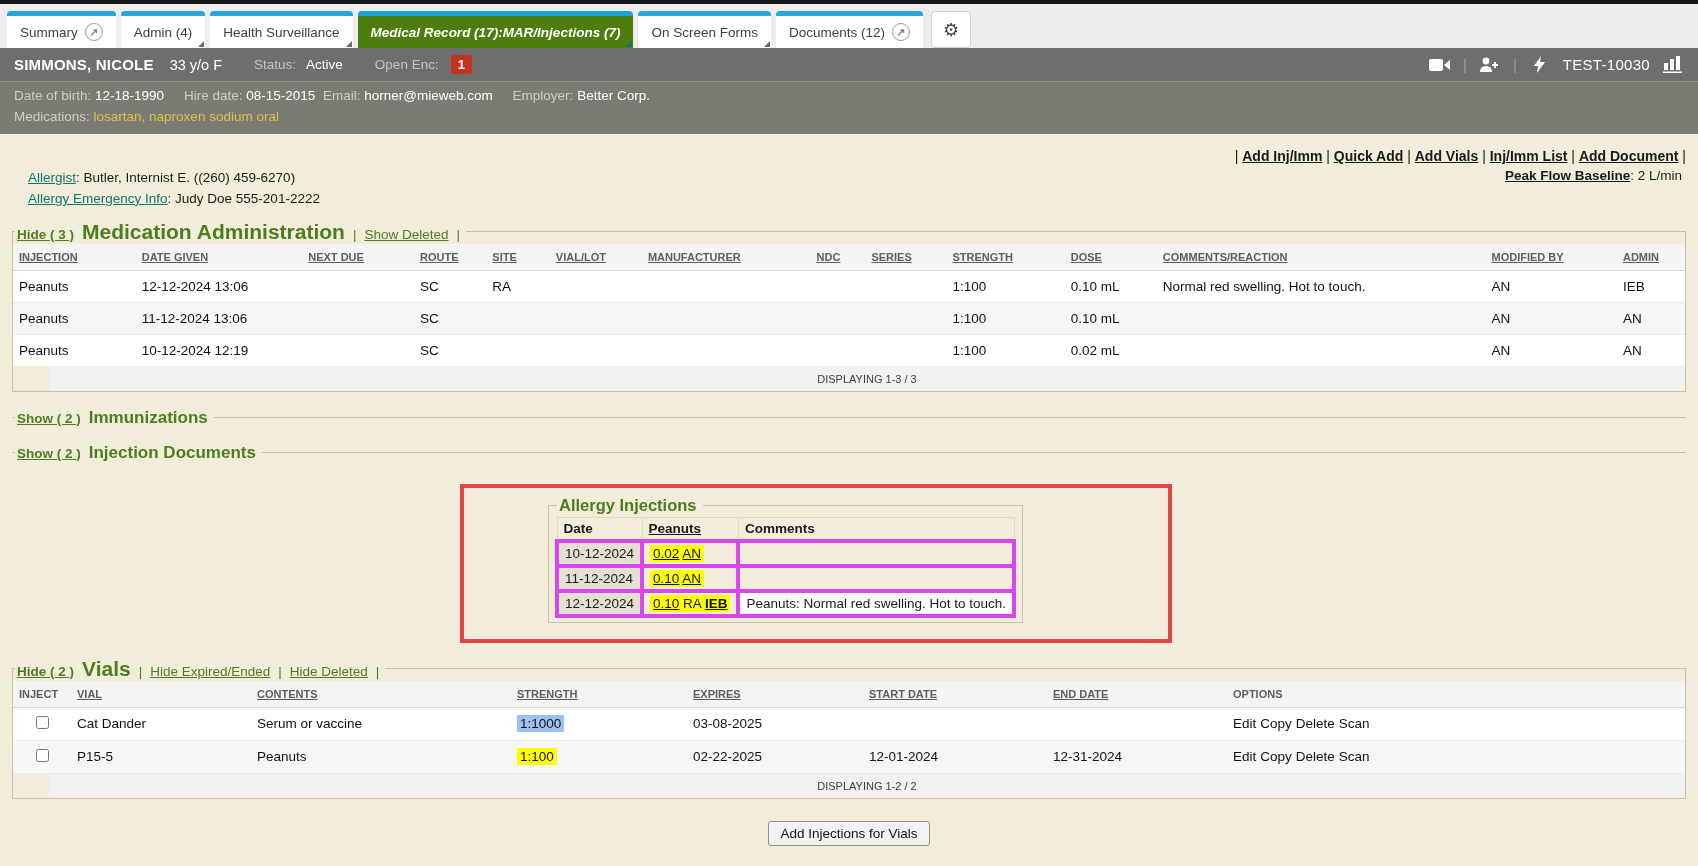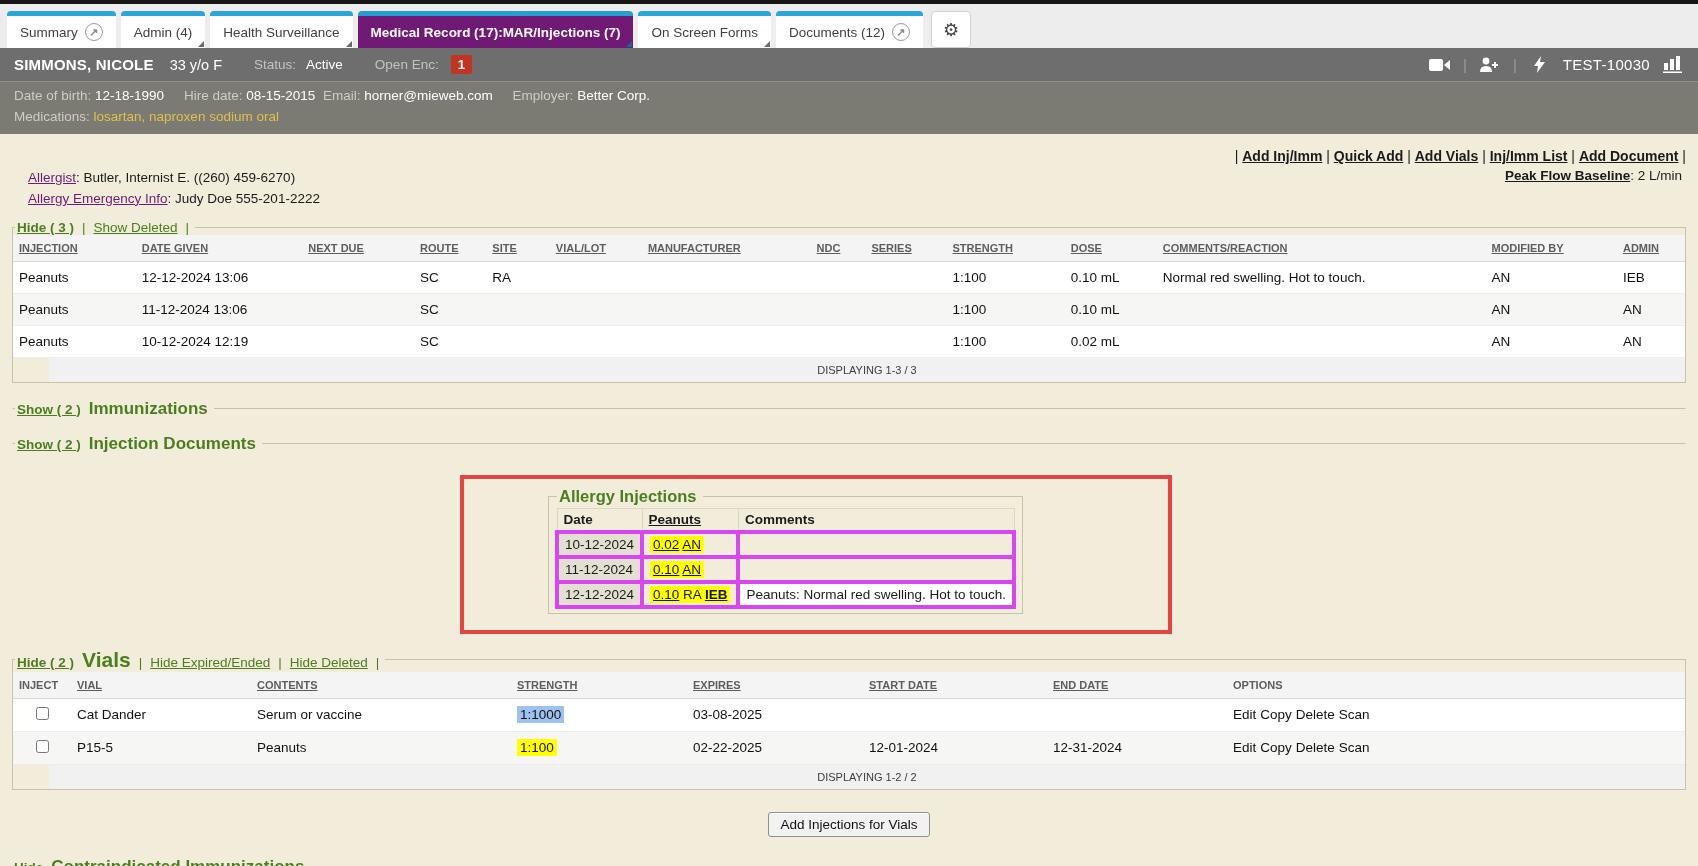--- a/index.html
+++ b/index.html
@@ -5,21 +5,21 @@
   * { box-sizing: border-box; margin: 0; padding: 0; }
   html,body { width:1698px; height:866px; overflow:hidden; }
   body { font-family:"Liberation Sans", sans-serif; background:#f2edda; font-size:13.5px; color:#1a1a1a; }
 
   
   .top-strip { height:4px; background:#161616; }
   .tab-bar { background:#ededed; padding:5px 0 0 7px; height:44px; display:flex; align-items:flex-end; gap:5px; }
   .tab { position:relative; background:#fff; border-top:5px solid #2aa6d8; border-radius:4px 4px 0 0;
          height:37px; padding:0 13px; display:flex; align-items:center; gap:7px; color:#3f3f3f;
          font-size:13.5px; cursor:pointer; white-space:nowrap; }
-  .tab.active { background:#701a75; border-top-color:#22a0d3; color:#fff; font-weight:bold; }
+  .tab.active { background:#4d7c0f; border-top-color:#22a0d3; color:#fff; font-weight:bold;font-style:italic; }
   .tab .fold { position:absolute; right:1px; bottom:1px; width:0; height:0;
                border-left:6px solid transparent; border-bottom:6px solid #6b6b6b; }
   .tab.active .fold { border-bottom-color:#0e6d96; }
   .popout { width:18px; height:18px; border:1.5px solid #9a9a9a; border-radius:50%;
             display:inline-flex; align-items:center; justify-content:center; color:#8a8a8a;
             font-size:11px; font-weight:bold; background:#fff; }
   .gear-btn { background:#fff; border:1px solid #d0d0d0; border-radius:4px; height:37px; width:40px;
               display:flex; align-items:center; justify-content:center; font-size:18px; color:#4a4a4a;
               margin-left:3px; align-self:flex-end; cursor:pointer; }
 
@@ -37,21 +37,21 @@
   .pt-bar2 { background:#7b7a73; border-top:1px solid #8f8e87; color:#fff; padding:4px 14px 6px; font-size:13.5px; line-height:1.55; }
   .dim { color:#cfcdc4; }
   .med-links { color:#e0c14c; text-decoration:none; }
 
   
   .content { padding:2px 10px 0 10px; }
   .quick-links { text-align:right; margin:12px 2px 0 0; font-size:14px; color:#1a1a1a; }
   .quick-links a { color:#1a1a1a; text-decoration:underline; font-weight:bold; cursor:pointer; }
   .allergy-head { display:flex; margin-top:4px; }
   .allergist-block { margin-left:18px; font-size:13.5px; line-height:1.55; }
-  .allergist-block a { color:#701a75; text-decoration:underline; cursor:pointer; }
+  .allergist-block a { color:#0f766e; text-decoration:underline; cursor:pointer; }
   .peak-flow { margin-left:auto; margin-right:6px; font-size:13.5px; }
   .peak-flow a { color:#1a1a1a; text-decoration:underline; font-weight:bold; cursor:pointer; }
 
   
   fieldset.section { border:1px solid #c9c3a6; margin:10px 2px 0 2px; padding:0; background:transparent; }
   fieldset.collapsed { border-color:#c9c3a6 transparent transparent transparent; }
   legend.sec-legend { margin-left:2px; padding:0 6px 0 2px; display:flex; align-items:baseline; gap:8px; white-space:nowrap; }
   .toggle-link { color:#4c7d1f; font-weight:bold; text-decoration:underline; font-size:13.5px; cursor:pointer; }
   .sec-title { color:#4c7d1f; font-weight:bold; font-size:21px; }
   .sec-title.sm { font-size:17px; }
@@ -205,20 +205,21 @@
       </div>
     </div>
     <div class="peak-flow">
       <a>Peak Flow Baseline</a><span>: 2 L/min</span>
     </div>
   </div>
 
   <fieldset class="section">
     <legend class="sec-legend">
       <a class="toggle-link">Hide ( 3 )</a>
+      <span class="sec-title">Medication Administration</span>
       <span class="sec-pipe">|</span>
       <a class="sec-link">Show Deleted</a>
       <span class="sec-pipe">|</span>
     </legend>
     <table class="grid">
       <colgroup>
         <col style="width:112px">
           <col style="width:152px">
           <col style="width:102px">
           <col style="width:66px">

